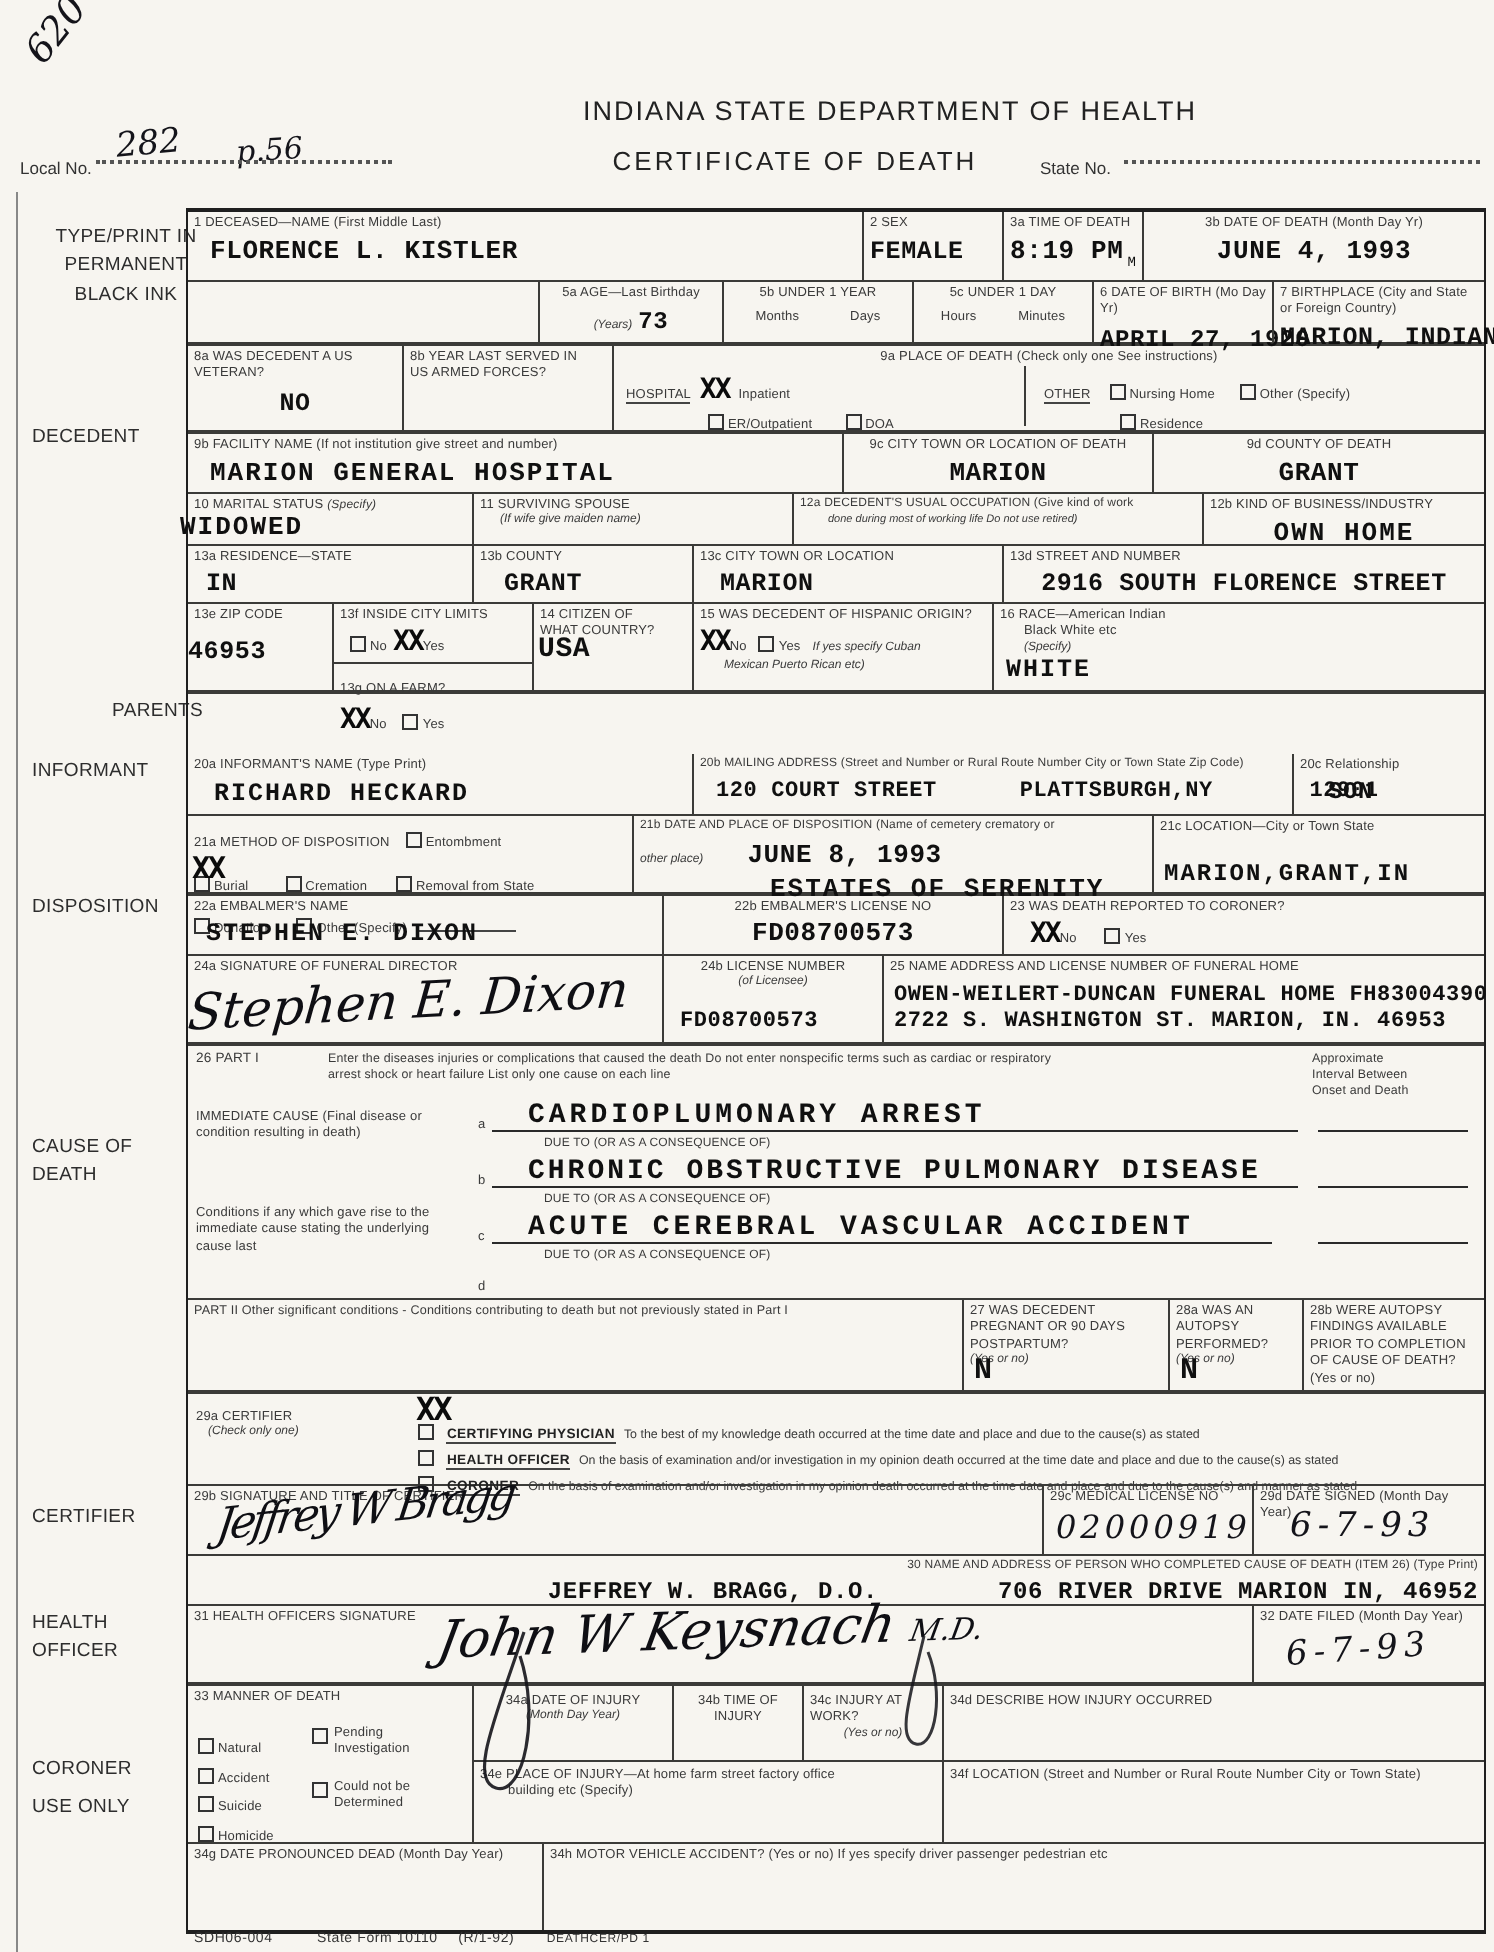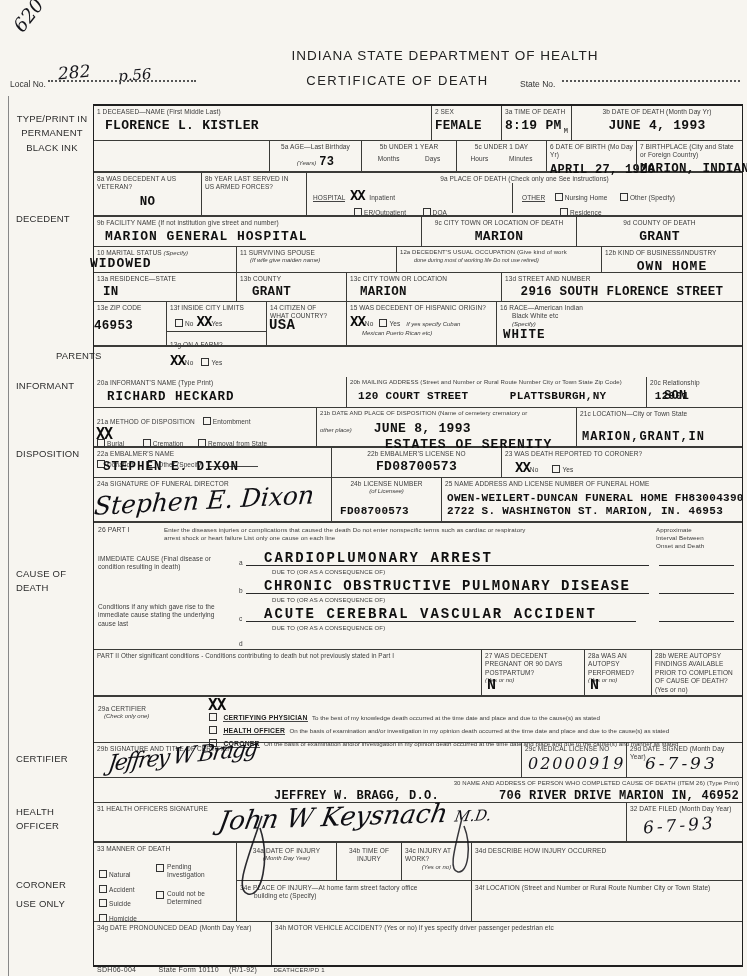--- a/index.html
+++ b/index.html
@@ -37,21 +37,21 @@
   <div class="abs hand" style="left:10px;top:4px;font-size:19px;transform:rotate(-52deg);">620</div>
   <div class="abs" style="left:250px;top:48px;width:390px;text-align:center;font-size:13.5px;letter-spacing:1px;color:#222;">INDIANA STATE DEPARTMENT OF HEALTH</div>
   <div class="abs" style="left:205px;top:73px;width:385px;text-align:center;font-size:13px;letter-spacing:1.5px;color:#222;">CERTIFICATE OF DEATH</div>
   <div class="abs" style="left:10px;top:79px;font-size:8.5px;color:#333;">Local No.</div>
   <div class="abs hand" style="left:58px;top:62px;font-size:17px;transform:rotate(-5deg);">282</div>
   <div class="abs hand" style="left:118px;top:66px;font-size:15px;transform:rotate(-4deg);">p.56</div>
   <div class="dots" style="left:48px;top:80px;width:148px;"></div>
   <div class="abs" style="left:520px;top:79px;font-size:8.5px;color:#333;">State No.</div>
   <div class="dots" style="left:562px;top:80px;width:178px;"></div>
 
-  <div class="ml c" style="left:13px;top:112px;width:78px;">TYPE/PRINT IN PERMANENT BLACK INK</div>
+  <div class="ml c" style="left:24px;top:112px;width:78px;">TYPE/PRINT IN PERMANENT BLACK INK</div>
   <div class="ml" style="left:16px;top:212px;">DECEDENT</div>
   <div class="ml" style="left:16px;top:349px;margin-left:40px;">PARENTS</div>
   <div class="ml" style="left:16px;top:379px;">INFORMANT</div>
   <div class="ml" style="left:16px;top:447px;">DISPOSITION</div>
   <div class="ml" style="left:16px;top:567px;width:58px;">CAUSE OF DEATH</div>
   <div class="ml" style="left:16px;top:752px;">CERTIFIER</div>
   <div class="ml" style="left:16px;top:805px;width:52px;">HEALTH OFFICER</div>
   <div class="ml" style="left:16px;top:875px;width:70px;line-height:2;">CORONER USE ONLY</div>
 
   <div class="form">

